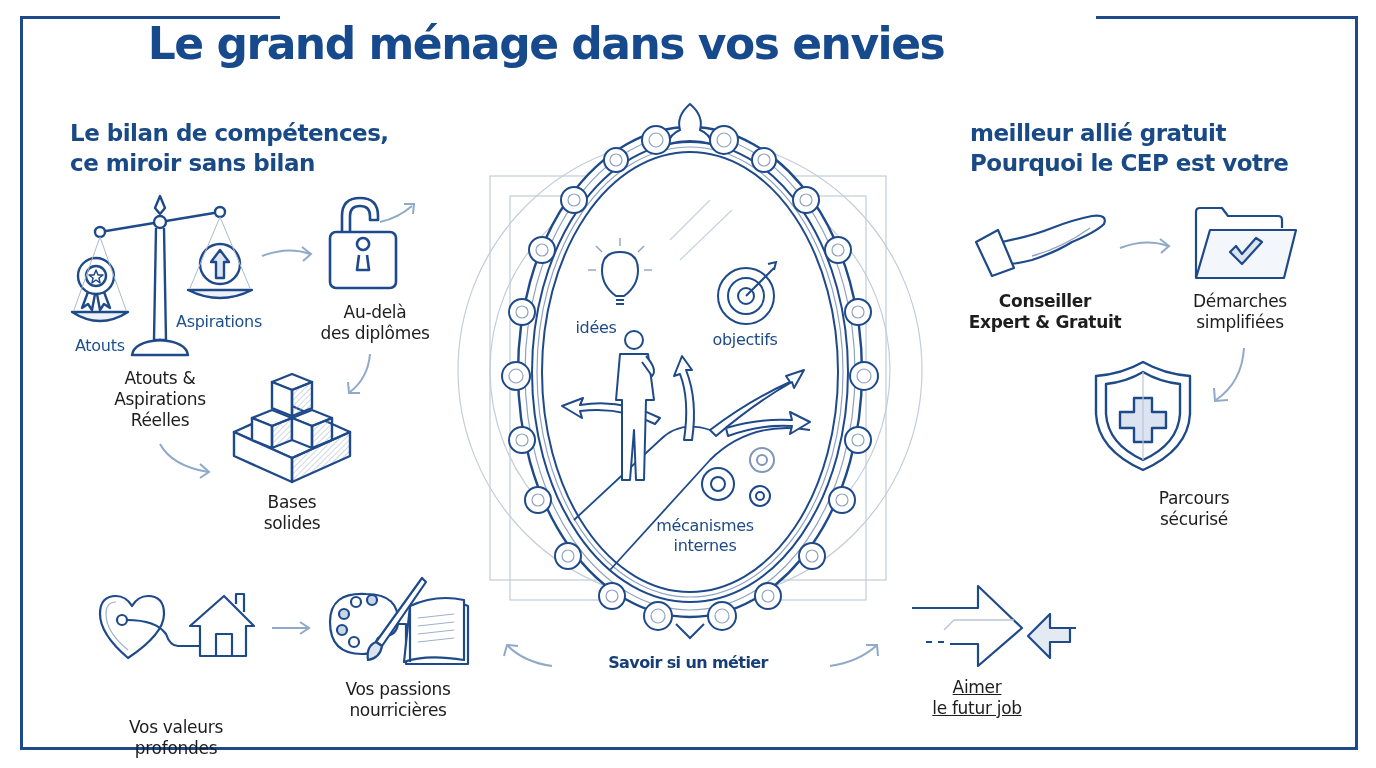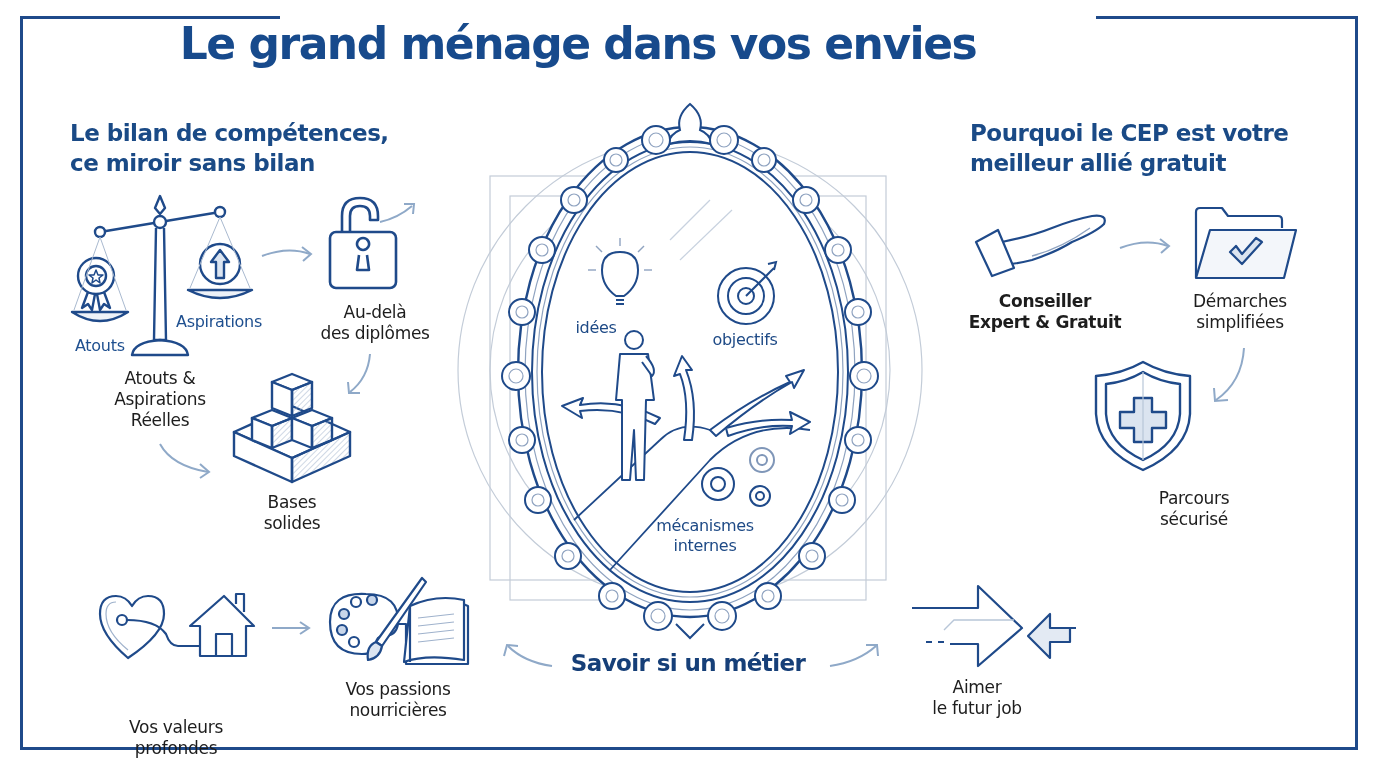--- a/index.html
+++ b/index.html
@@ -1,30 +1,30 @@
 <!DOCTYPE html>
 <html><head>
 <meta charset="utf-8">
 <style>
   * { box-sizing: border-box; margin: 0; padding: 0; }
   html, body { width: 1376px; height: 768px; background: #ffffff; overflow: hidden; }
   body { position: relative; font-family: "Liberation Sans", "DejaVu Sans", sans-serif; color: #1b1b1b; }
   .frame-line { position: absolute; background: #1f4a8a; }
   .title { position: absolute; left: 0; width: 1092px; top: 18px; text-align: center;
            font-family: "DejaVu Sans", sans-serif; font-weight: bold; font-size: 44px;
-           color: #174a8c; letter-spacing: -1.5px; margin-left: 32px; }
+           color: #174a8c; letter-spacing: -1.5px; }
   .sec-title { position: absolute; text-align: left; font-family: "DejaVu Sans", sans-serif;
                font-weight: bold; font-size: 23px; line-height: 30px; color: #1a4a86; letter-spacing: -0.5px; }
   .label { position: absolute; text-align: center; font-family: "DejaVu Sans", sans-serif;
            font-size: 17px; line-height: 21px; color: #1d1d1d; letter-spacing: -0.3px; }
   .blue-label { position: absolute; font-family: "DejaVu Sans", sans-serif; font-size: 16px; color: #1e4f8f; letter-spacing: -0.3px; }
   .mirror-label { position: absolute; text-align: center; font-family: "DejaVu Sans", sans-serif;
                   font-size: 16px; line-height: 20px; color: #1e4a86; letter-spacing: -0.3px; }
   .center-title { position: absolute; text-align: center; font-family: "DejaVu Sans", sans-serif;
-                  font-weight: bold; font-size: 23px; line-height: 30px; color: #163f78; letter-spacing: -0.6px; }
+                  font-weight: bold; font-size: 16px; line-height: 30px; color: #163f78; letter-spacing: -0.6px; }
   svg { position: absolute; overflow: visible; }
 </style>
 </head>
 <body>
 
 <div class="frame-line" style="left:20px; top:16px; width:260px; height:3px;"></div>
 <div class="frame-line" style="left:1096px; top:16px; width:262px; height:3px;"></div>
 <div class="frame-line" style="left:20px; top:16px; width:3px; height:734px;"></div>
 <div class="frame-line" style="left:1355px; top:16px; width:3px; height:734px;"></div>
 <div class="frame-line" style="left:20px; top:747px; width:1338px; height:3px;"></div>
@@ -252,22 +252,22 @@
   </g>
 </svg>
 <div class="mirror-label" style="left:566px; width:60px; top:318px;">idées</div>
 <div class="mirror-label" style="left:700px; width:90px; top:330px;">objectifs</div>
 <div class="mirror-label" style="left:640px; width:130px; top:516px;">
   <div>mécanismes</div>
   <div>internes</div>
 </div>
 
 <div class="sec-title" style="left:970px; width:344px; top:118px;">
+  <div>meilleur allié gratuit</div>
   <div>Pourquoi le CEP est votre</div>
-  <div>meilleur allié gratuit</div>
 </div>
 
 <svg style="left:972px; top:206px;" width="142" height="80" viewBox="0 0 142 80">
   <g fill="#fff" stroke="#1f4a8a" stroke-width="2.2" stroke-linejoin="round">
     <path d="M30 36 Q60 30 80 22 Q100 14 120 10 Q136 8 132 18 Q124 26 100 36 Q84 46 60 54 Q44 58 36 58"></path>
     <path d="M4 36 L26 24 L42 62 L20 70 Z"></path>
   </g>
   <path d="M60 50 Q90 42 118 22" fill="none" stroke="#8fa3c0" stroke-width="1.4"></path>
 </svg>
 <svg style="left:1118px; top:236px;" width="60" height="20" viewBox="0 0 60 20">
@@ -373,16 +373,16 @@
     <path d="M118 52 L140 30 L140 44 L160 44 L160 58 L140 58 L140 74 Z" fill="#e3eaf3"></path>
   </g>
   <g stroke="#1f4a8a" stroke-width="2">
     <line x1="16" y1="58" x2="22" y2="58"></line>
       <line x1="28" y1="58" x2="34" y2="58"></line>
     <line x1="150" y1="44" x2="156" y2="44"></line>
       <line x1="160" y1="44" x2="166" y2="44"></line>
   </g>
   <path d="M34 46 L44 36 L104 36" fill="none" stroke="#b8c6d8" stroke-width="1.4"></path>
 </svg>
-<div class="label" style="left:912px; width:130px; top:677px;">
+<div class="label" style="left:912px; width:130px; top:677px;text-decoration:underline;">
   <div>Aimer</div>
   <div>le futur job</div>
 </div>
 
 </body></html>

